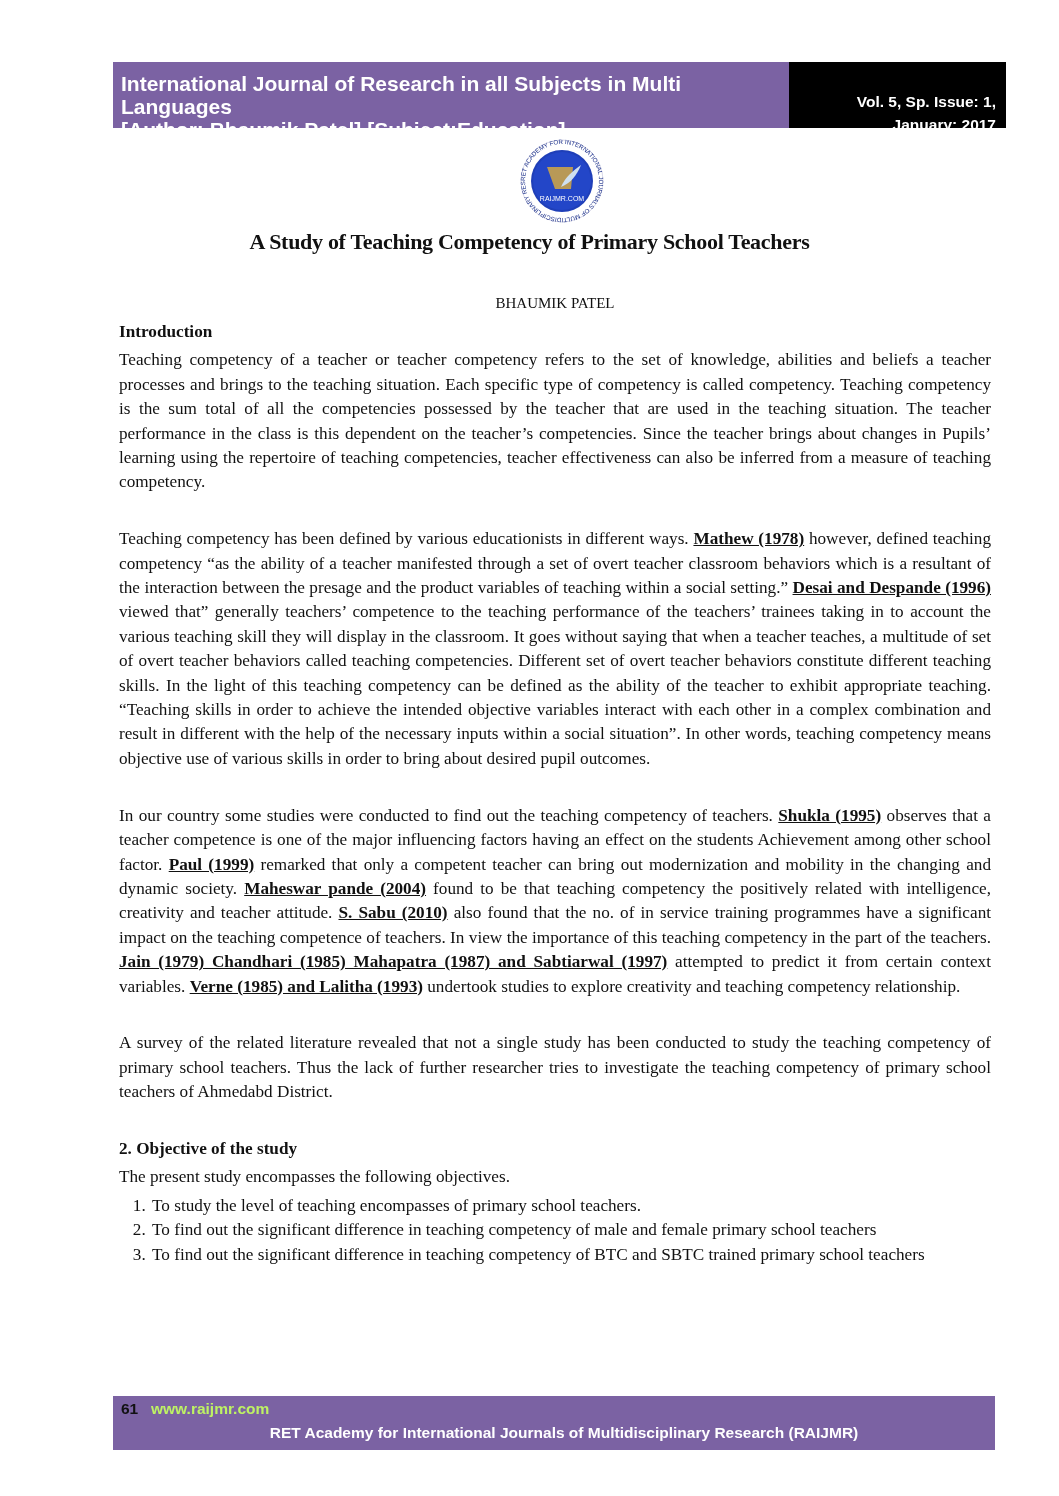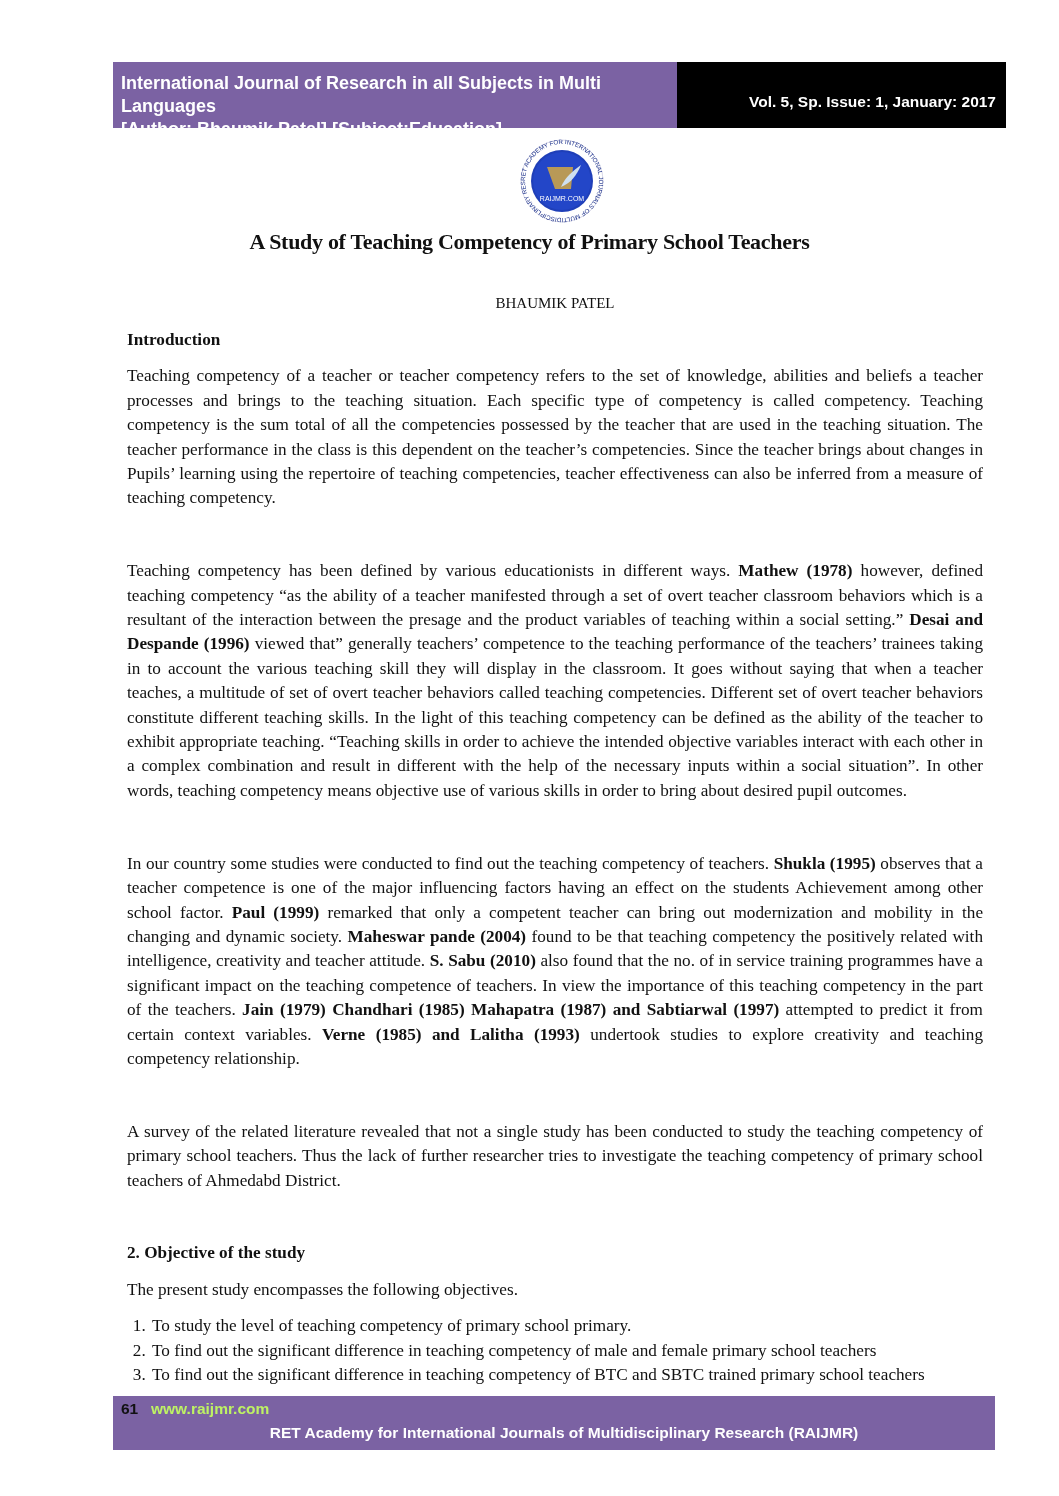--- a/index.html
+++ b/index.html
@@ -1,33 +1,33 @@
 <!DOCTYPE html>
 <html><head>
 <meta charset="utf-8">
 <style>
   html, body { margin: 0; padding: 0; background: #ffffff; }
   body { width: 1059px; height: 1496px; position: relative; overflow: hidden; }
   .page { position: absolute; left: 0; top: 0; width: 1059px; height: 1496px; background: #fff; }
 
   .header { position: absolute; left: 113px; top: 62px; width: 893px; height: 66px; display: flex; }
-  .header-left { width: 564px; background: #7b62a3; color: #fff; font-family: "Liberation Sans", sans-serif; font-weight: bold; font-size: 18px; line-height: 23px; padding: 10px 0 0 8px; box-sizing: border-box; }
+  .header-left { width: 676px; background: #7b62a3; color: #fff; font-family: "Liberation Sans", sans-serif; font-weight: bold; font-size: 21px; line-height: 23px; padding: 10px 0 0 8px; box-sizing: border-box; }
   .header-right { flex: 1; background: #000; color: #fff; font-family: "Liberation Sans", sans-serif; font-weight: bold; font-size: 15.5px; line-height: 23px; padding: 28px 10px 0 0; box-sizing: border-box; text-align: right; }
   .header-right div:nth-child(2) { padding-right: 0; }
 
   .logo { position: absolute; left: 503px; top: 137px; width: 118px; height: 88px; }
 
   .title { position: absolute; left: 0; width: 1059px; top: 229px; text-align: center; font-family: "Liberation Serif", serif; font-weight: bold; font-size: 22px; color: #111; letter-spacing: -0.3px; }
   .author { position: absolute; left: 0; width: 1110px; top: 295px; text-align: center; font-family: "Liberation Serif", serif; font-size: 15px; color: #111; }
 
   .body { position: absolute; left: 115px; top: 316px; width: 880px; font-family: "Liberation Serif", serif; font-size: 17.2px; line-height: 24.4px; color: #111; }
-  .body p { margin: 12px; text-align: justify; }
+  .body p { margin: 4px; text-align: justify; }
   .heading { font-weight: bold; margin: 0; }
   .gap { height: 24.4px; }
-  .body b { font-weight: bold; }
+  .body b { font-weight: bold; text-decoration: underline; }
   ol.objectives { margin: 0; padding-left: 35px; }
   ol.objectives li { padding-left: 2px; }
 
   .footer { position: absolute; left: 113px; top: 1396px; width: 882px; height: 54px; background: #7b62a3; font-family: "Liberation Sans", sans-serif; font-weight: bold; font-size: 15.5px; color: #fff; }
   .footer .row1 { position: absolute; left: 8px; top: 4px; right: 15px; display: flex; }
   .footer .pg { color: #111; width: 30px; }
   .footer .pub { flex: 1; }
   .footer .web { color: #bef264; }
   .footer .row2 { position: absolute; left: 0; right: 0; top: 28px; text-align: center; padding-left: 20px; }
 </style>
@@ -72,21 +72,21 @@
     <div class="gap"></div>
     <p><span>Teaching competency has been defined by various educationists in different ways. </span><b>Mathew (1978)</b><span> however, defined teaching competency “as the ability of a teacher manifested through a set of overt teacher classroom behaviors which is a resultant of the interaction between the presage and the product variables of teaching within a social setting.” </span><b>Desai and Despande (1996)</b><span> viewed that” generally teachers’ competence to the teaching performance of the teachers’ trainees taking in to account the various teaching skill they will display in the classroom. It goes without saying that when a teacher teaches, a multitude of set of overt teacher behaviors called teaching competencies. Different set of overt teacher behaviors constitute different teaching skills. In the light of this teaching competency can be defined as the ability of the teacher to exhibit appropriate teaching. “Teaching skills in order to achieve the intended objective variables interact with each other in a complex combination and result in different with the help of the necessary inputs within a social situation”. In other words, teaching competency means objective use of various skills in order to bring about desired pupil outcomes.</span></p>
     <div class="gap"></div>
     <p><span> In our country some studies were conducted to find out the teaching competency of teachers. </span><b>Shukla (1995)</b><span> observes that a teacher competence is one of the major influencing factors having an effect on the students Achievement among other school factor. </span><b>Paul (1999)</b><span> remarked that only a competent teacher can bring out modernization and mobility in the changing and dynamic society. </span><b>Maheswar pande (2004)</b><span> found to be that teaching competency the positively related with intelligence, creativity and teacher attitude. </span><b>S. Sabu (2010)</b><span> also found that the no. of in service training programmes have a significant impact on the teaching competence of teachers. In view the importance of this teaching competency in the part of the teachers. </span><b>Jain (1979) Chandhari (1985) Mahapatra (1987) and Sabtiarwal (1997)</b><span> attempted to predict it from certain context variables. </span><b>Verne (1985) and Lalitha (1993)</b><span> undertook studies to explore creativity and teaching competency relationship.</span></p>
     <div class="gap"></div>
     <p>A survey of the related literature revealed that not a single study has been conducted to study the teaching competency of primary school teachers. Thus the lack of further researcher tries to investigate the teaching competency of primary school teachers of Ahmedabd District.</p>
     <div class="gap"></div>
     <p class="heading">2. Objective of the study</p>
     <p style="text-align:left">The present study encompasses the following objectives.</p>
     <ol class="objectives">
-      <li>To study the level of teaching competency of primary school primary.</li>
+      <li>To study the level of teaching encompasses of primary school teachers.</li>
       <li>To find out the significant difference in teaching competency of male and female primary school teachers</li>
       <li>To find out the significant difference in teaching competency of BTC and SBTC trained primary school teachers</li>
     </ol>
   </div>
 
   <div class="footer">
     <div class="row1">
       <span class="pg">61</span>
       <span class="web">www.raijmr.com</span>
     </div>

